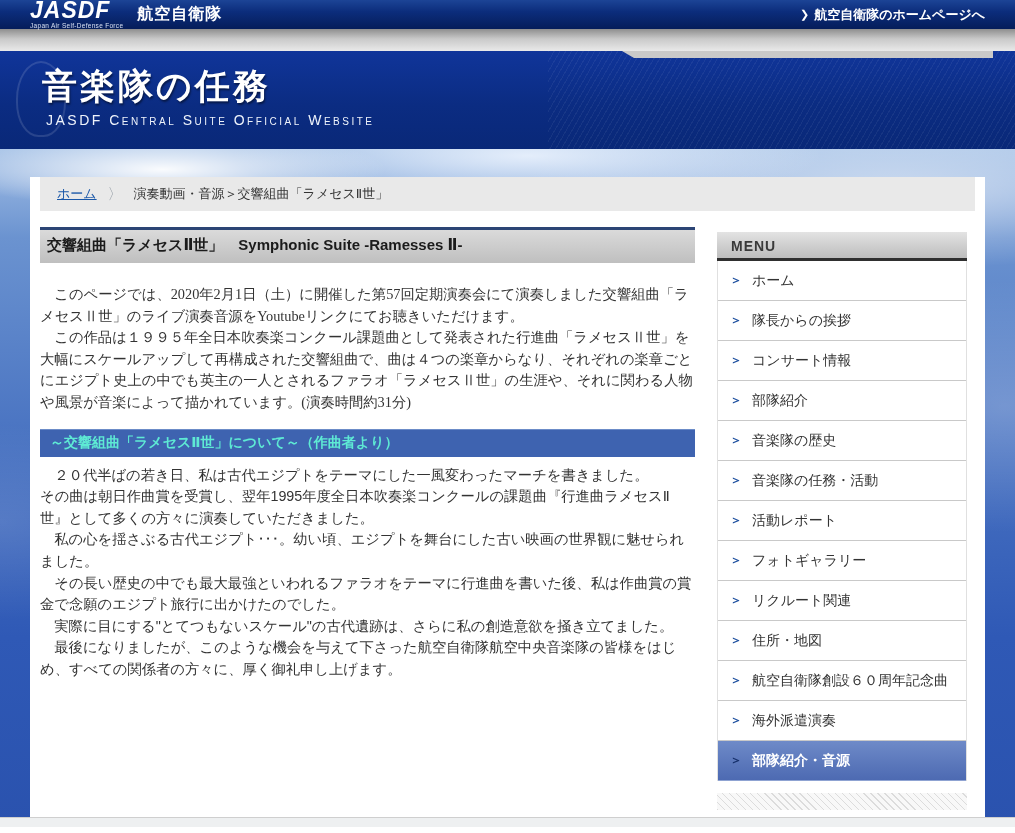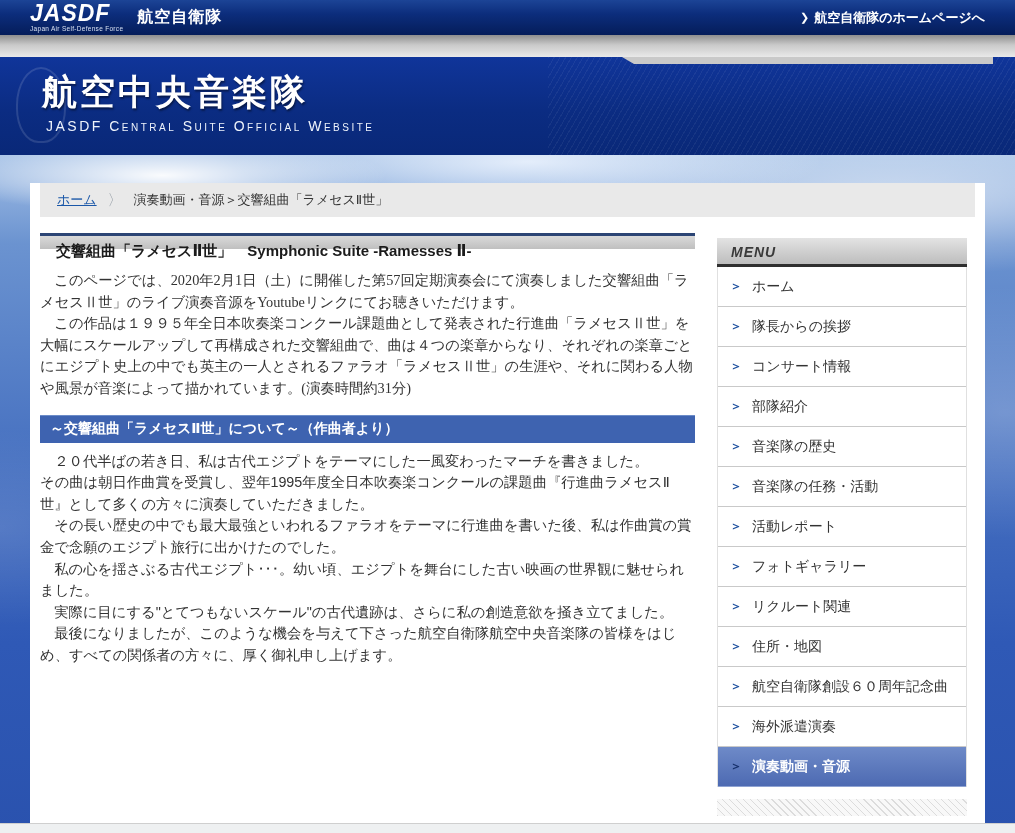--- a/index.html
+++ b/index.html
@@ -5,21 +5,21 @@
   * { margin:0; padding:0; box-sizing:border-box; }
   html,body { width:1015px; }
   body {
     font-family:"Liberation Sans","DejaVu Sans",sans-serif;
     background:#ffffff;
   }
   .page { position:relative; width:1015px; height:833px; overflow:hidden; background:#fff; }
 
   
   .topbar {
-    height:35px;
+    height:29px;
     background:linear-gradient(180deg,#1c4496 0%,#0c2d7c 40%,#051d5a 100%);
     display:flex; align-items:center; padding:0 30px; color:#fff;
   }
   .logo { display:flex; align-items:center; cursor:pointer; }
   .logo-text { display:flex; flex-direction:column; line-height:1; }
   .logo-main { font-size:23px; font-weight:bold; font-style:italic; letter-spacing:1px; }
   .logo-sub { font-size:6.5px; letter-spacing:.3px; margin-top:1px; color:#d7e0f2; }
   .logo-jp { font-size:16px; font-weight:bold; margin-left:14px; letter-spacing:1px; }
   .topbar-spacer { flex:1; }
   .topbar-link { display:flex; align-items:center; gap:5px; font-size:13px; font-weight:bold; color:#fff; text-decoration:none; cursor:pointer; }
@@ -84,37 +84,37 @@
   .breadcrumb .current { color:#333; }
 
   .content-row { display:flex; }
   .main-col { margin-left:10px; width:655px; padding-top:16px; }
   .sidebar { margin-left:22px; width:250px; padding-top:21px; }
 
   
   .title-block {
     border-top:3px solid #2c4575;
     background:linear-gradient(180deg,#dadada 0%,#bfbfbf 100%);
-    height:16px; line-height:30px; padding-left:16px;
+    height:36px; line-height:30px; padding-left:7px;
     font-size:15px; font-weight:bold; color:#1b1b1b;
   }
   .intro { margin-top:21px;font-family:Liberation Serif, serif; }
   .intro p, .body-text p { font-size:14.3px; line-height:21.6px; color:#333; }
   .section-header {
     margin-top:15px; background:#3e63b0; border-top:1px solid #6c8cc8;
-    color:#ffffff; font-weight:bold; font-size:14px; padding:4px 10px 5px;
+    color:#5eead4; font-weight:bold; font-size:14px; padding:4px 10px 5px;
   }
   .body-text { margin-top:8px; }
 
   
   .menu-header {
     height:29px; line-height:29px;
     background:linear-gradient(180deg,#e3e3e3 0%,#bdbdbd 100%);
     border-bottom:3px solid #2f2f2f;
-    font-size:14px; font-weight:bold; color:#3a3a3a; padding-left:14px; letter-spacing:1px;font-style:italic;
+    font-size:14px; font-weight:bold; color:#3a3a3a; padding-left:14px; letter-spacing:1px;
   }
   .menu-list { border-left:1px solid #e0e0e0; border-right:1px solid #e0e0e0; }
   .menu-item {
     height:40px; display:flex; align-items:center; gap:10px; padding-left:12px;
     border-bottom:1px solid #c9c9c9; font-size:14px; color:#333; background:#fff; cursor:pointer;
   }
   .menu-item .arrow { color:#1d4f9e; font-weight:bold; font-size:12px; }
   .menu-item.active {
     background:linear-gradient(180deg,#6e8ac8 0%,#4d6ab2 100%);
     color:#fff; font-weight:bold; border-bottom:1px solid #8fa3d2;
@@ -149,21 +149,21 @@
       <span class="arrow">❯</span>
       <span>航空自衛隊のホームページへ</span>
     </a>
   </header>
 
   <div class="gray-strip"></div>
 
   <section class="banner">
     <div class="banner-notch"></div>
     <div class="banner-emblem"></div>
-    <h1>航空中央音楽隊</h1>
+    <h1>音楽隊の任務</h1>
     <div class="subtitle">JASDF Central Suite Official Website</div>
   </section>
 
   <section class="sky">
 
     <div class="panel">
 
       <nav class="breadcrumb">
         <a>ホーム</a>
         <span class="sep">〉</span>
@@ -185,23 +185,23 @@
           <div class="section-header">～交響組曲「ラメセスⅡ世」について～（作曲者より）</div>
 
           <div class="body-text">
 
               <p>　２０代半ばの若き日、私は古代エジプトをテーマにした一風変わったマーチを書きました。</p>
 
               <p>その曲は朝日作曲賞を受賞し、翌年1995年度全日本吹奏楽コンクールの課題曲『行進曲ラメセスⅡ世』として多くの方々に演奏していただきました。</p>
 
 
 
+              <p>　私の心を揺さぶる古代エジプト･･･。幼い頃、エジプトを舞台にした古い映画の世界観に魅せられました。</p>
+
               <p>　その長い歴史の中でも最大最強といわれるファラオをテーマに行進曲を書いた後、私は作曲賞の賞金で念願のエジプト旅行に出かけたのでした。</p>
-
-              <p>　私の心を揺さぶる古代エジプト･･･。幼い頃、エジプトを舞台にした古い映画の世界観に魅せられました。</p>
 
               <p>　実際に目にする"とてつもないスケール"の古代遺跡は、さらに私の創造意欲を掻き立てました。</p>
 
 
               <p>　最後になりましたが、このような機会を与えて下さった航空自衛隊航空中央音楽隊の皆様をはじめ、すべての関係者の方々に、厚く御礼申し上げます。</p>
 
             </div>
 
         </main>
 
@@ -264,21 +264,21 @@
                 <span>航空自衛隊創設６０周年記念曲</span>
               </div>
 
               <div class="menu-item">
                 <span class="arrow">＞</span>
                 <span>海外派遣演奏</span>
               </div>
 
               <div class="menu-item active">
                 <span class="arrow">＞</span>
-                <span>演奏動画・音源</span>
+                <span>部隊紹介・音源</span>
               </div>
             </div>
           <div class="hatch"></div>
         </aside>
 
       </div>
     </div>
 
     <div class="footer-strip"></div>
   </section>

